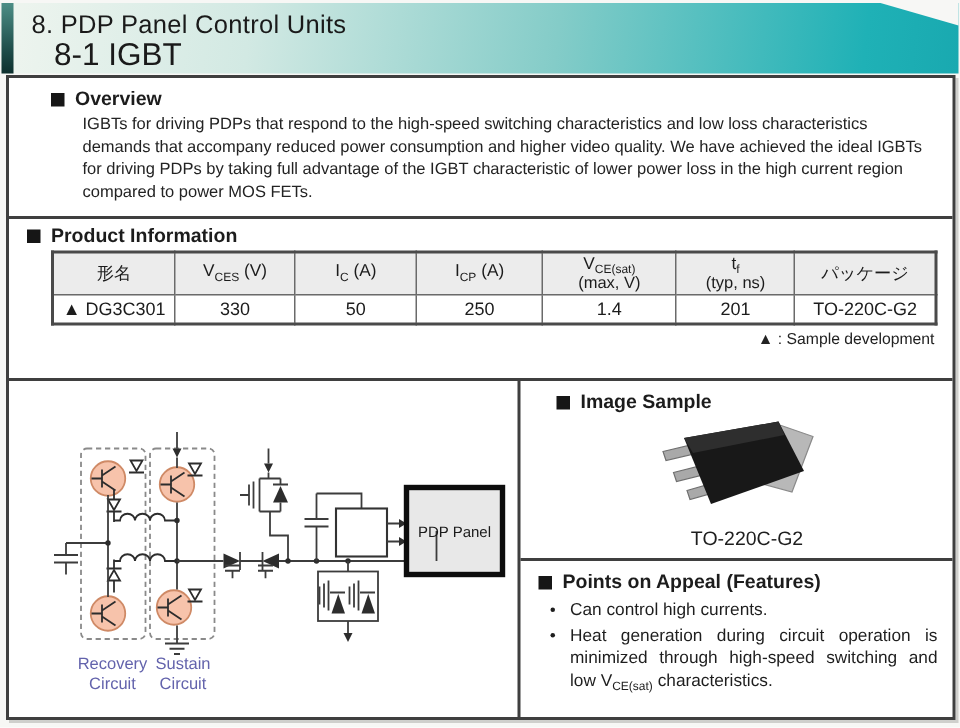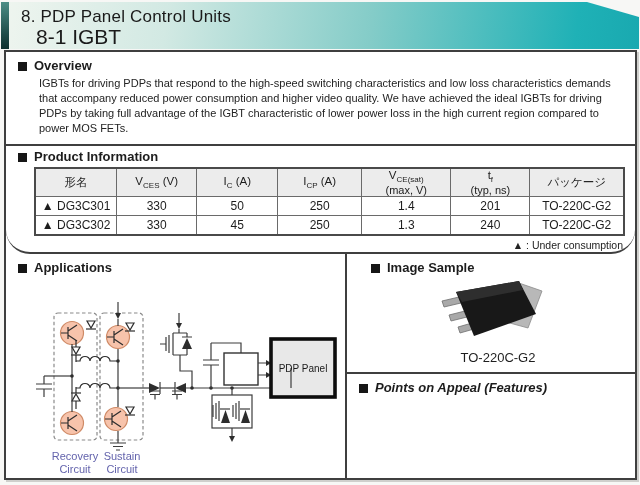--- a/index.html
+++ b/index.html
@@ -28,41 +28,41 @@
 
   
   .content {
     position:absolute; left:4px; top:50px; width:629px; height:426px;
     border:2px solid #3f3f3f; background:#fff; box-sizing:content-box;
     box-shadow:2px 2px 0 #cfcfcc; display:flex; flex-direction:column;
   }
   .sec-h { display:flex; align-items:center; gap:7px; font-weight:bold; font-size:13px; line-height:14px; }
   .sq { width:9px; height:9px; background:#161616; flex:none; }
 
-  .sec-overview { height:94px; border-bottom:2px solid #3f3f3f; padding:7px 10px 0 12px; box-sizing:border-box; overflow:hidden; }
+  .sec-overview { height:94px; border-bottom:2px solid #3f3f3f; padding:7px 10px 0 28px; box-sizing:border-box; overflow:hidden; }
   .overview-body { margin:3px 2px 0 21px; font-size:11px; line-height:15px; color:#232323; }
 
-  .sec-product { height:108px; border-bottom:2px solid #3f3f3f; padding:4px 10px 0 12px; box-sizing:border-box; overflow:hidden;border-radius:24px; }
+  .sec-product { height:108px; border-bottom:2px solid #3f3f3f; padding:4px 10px 0 12px; box-sizing:border-box; overflow:hidden; }
   table.products { border-collapse:collapse; margin:3px 0 0 16px; table-layout:fixed; border:2px solid #4a4a4a; }
   table.products th, table.products td { border:1px solid #6a6a6a; }
   table.products th { background:#ececec; font-weight:normal; font-size:11.5px; height:27px; padding:0 2px; }
   table.products td { font-size:12px; height:18px; text-align:center; padding:0 2px; background:#fff; }
   td.cell-model { text-align:left; padding-left:6px; }
   sub.s { font-size:8px; }
   .hdr-line2 { font-size:11px; line-height:11px; }
   .note { text-align:right; font-size:10.5px; margin:3px 2px 0 0; color:#222; }
 
   .sec-bottom { flex:1; display:flex; min-height:0; }
   .col-apps { width:341px; border-right:2px solid #3f3f3f; box-sizing:border-box; padding:7px 0 0 12px; overflow:hidden; }
   .circuit-wrap { margin:2px 0 0 -4px; }
   .col-right { flex:1; display:flex; flex-direction:column; min-width:0; }
   .sec-image { height:120px; border-bottom:2px solid #3f3f3f; padding:7px 10px 0 24px; box-sizing:border-box; overflow:hidden; }
   .pkg-wrap { text-align:center; margin-top:1px; }
   .pkg-caption { font-size:13px; text-align:center; margin-top:0; color:#1e1e1e; }
-  .sec-points { flex:1; padding:7px 10px 0 12px; box-sizing:border-box; overflow:hidden;font-style:italic; }
+  .sec-points { flex:1; padding:7px 10px 0 12px; box-sizing:border-box; overflow:hidden; }
   ul.features { margin:5px 0 0 8px; padding-left:13px; font-size:11.5px; line-height:15px; color:#1e1e1e; }
   ul.features li { margin-bottom:2px; }
   li.justify { text-align:justify; }
 
   svg text.circ-label { font-family:"Liberation Sans",sans-serif; font-size:11px; fill:#6363ac; }
   svg text.pdp-text { font-family:"Liberation Sans",sans-serif; font-size:10px; fill:#1a1a1a; }
 </style>
 </head>
 <body>
 
@@ -120,41 +120,28 @@
       <tbody>
         <tr>
           <td class="cell-model">▲ DG3C301</td>
           <td>330</td>
           <td>50</td>
           <td>250</td>
           <td>1.4</td>
           <td>201</td>
           <td>TO-220C-G2</td>
         </tr>
-        <tr>
-          <td class="cell-model">▲ DG3C302</td>
-          <td>330</td>
-          <td>45</td>
-          <td>250</td>
-          <td>1.3</td>
-          <td>240</td>
-          <td>TO-220C-G2</td>
-        </tr>
       </tbody>
     </table>
-    <div class="note">▲ : Under consumption</div>
+    <div class="note">▲ : Sample development</div>
   </div>
 
   <div class="sec-bottom">
 
     <div class="col-apps">
-      <div class="sec-h">
-        <span class="sq"></span>
-        <span>Applications</span>
-      </div>
       <div class="circuit-wrap">
         <svg width="335" height="206" viewBox="0 0 335 206">
           <g stroke="#3c3c3c" stroke-width="1.2" fill="none">
 
             <rect x="40" y="36" width="43" height="127" rx="4" stroke="#8a8a8a" stroke-dasharray="3.5,2.5"></rect>
             <rect x="86" y="36" width="43" height="127" rx="4" stroke="#8a8a8a" stroke-dasharray="3.5,2.5"></rect>
 
             <g fill="#f7c3ab" stroke="#cf8a66">
               <circle cx="58" cy="56" r="11.5"></circle>
               <circle cx="104" cy="60" r="11.5"></circle>
@@ -295,17 +282,21 @@
           </svg>
         </div>
         <div class="pkg-caption">TO-220C-G2</div>
       </div>
 
       <div class="sec-points">
         <div class="sec-h">
           <span class="sq"></span>
           <span>Points on Appeal (Features)</span>
         </div>
+        <ul class="features">
+          <li>Can control high currents.</li>
+          <li class="justify"><span>Heat generation during circuit operation is minimized through high-speed switching and low V</span><sub class="s">CE(sat)</sub><span> characteristics.</span></li>
+        </ul>
       </div>
 
     </div>
   </div>
 </div>
 
 </body></html>

